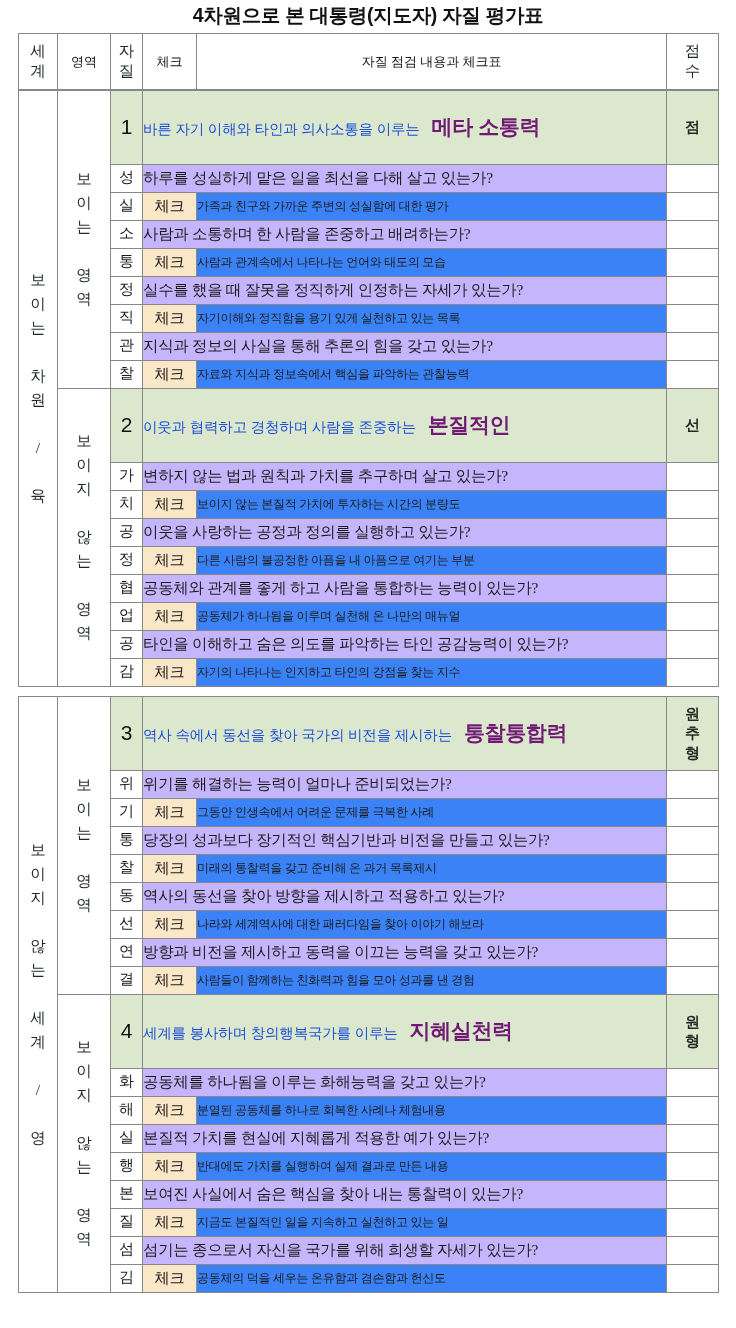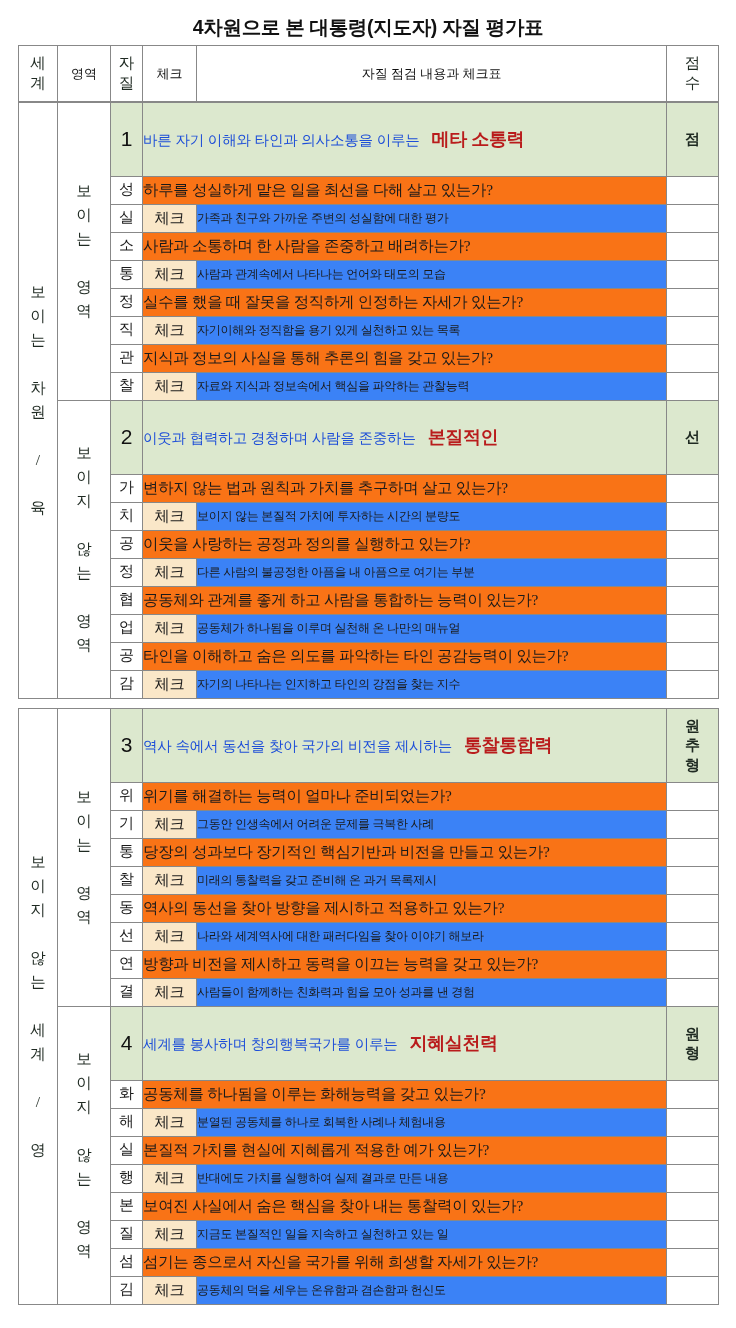--- a/index.html
+++ b/index.html
@@ -18,21 +18,21 @@
   .page { width: 736px; height: 1328px; position: relative; }
 
   
   .doc-title {
     text-align: center;
     font-family: "Liberation Sans", "DejaVu Sans", sans-serif;
     font-weight: bold;
     font-size: 19.5px;
     letter-spacing: -0.3px;
     line-height: 1;
-    padding: 18px 0 7px 0;
+    padding: 6px 0 7px 0;
     color: #111111;
   }
 
   
   .tbl-wrap { padding: 0 18px 0 18px; }
   table.grid {
     width: 700px;
     border-collapse: collapse;
     table-layout: fixed;
     border: 1.6px solid #555555;
@@ -89,41 +89,41 @@
     font-family: "Liberation Sans", "DejaVu Sans", sans-serif;
     white-space: nowrap;
     overflow: hidden;
   }
   .cap-desc {
     font-size: 14.5px;
     letter-spacing: -0.2px;
     color: #1d4ed8;
   }
   .cap-name {
-    font-size: 18px;
+    font-size: 21px;
     font-weight: bold;
     letter-spacing: -0.4px;
     margin-left: 12px;
-    color: #b91c1c;
+    color: #701a75;
   }
   .cap-score {
     background: #dce8ce;
     text-align: center;
   }
   .cap-score .vstack { font-size: 15px; font-family: "Liberation Sans","DejaVu Sans",sans-serif; font-weight: bold; }
   tr.cap td { height: 74px; }
 
   
   tr.q td { height: 28px; }
   .q-label {
     text-align: center;
     background: #ffffff;
   }
   .q-text {
-    background: #f97316;
+    background: #c4b5fd;
     padding-left: 10px;
     font-size: 15.4px;
     letter-spacing: -0.25px;
     white-space: nowrap;
     overflow: hidden;
     color: #1a1a1a;
   }
 
   
   tr.c td { height: 28px; }

